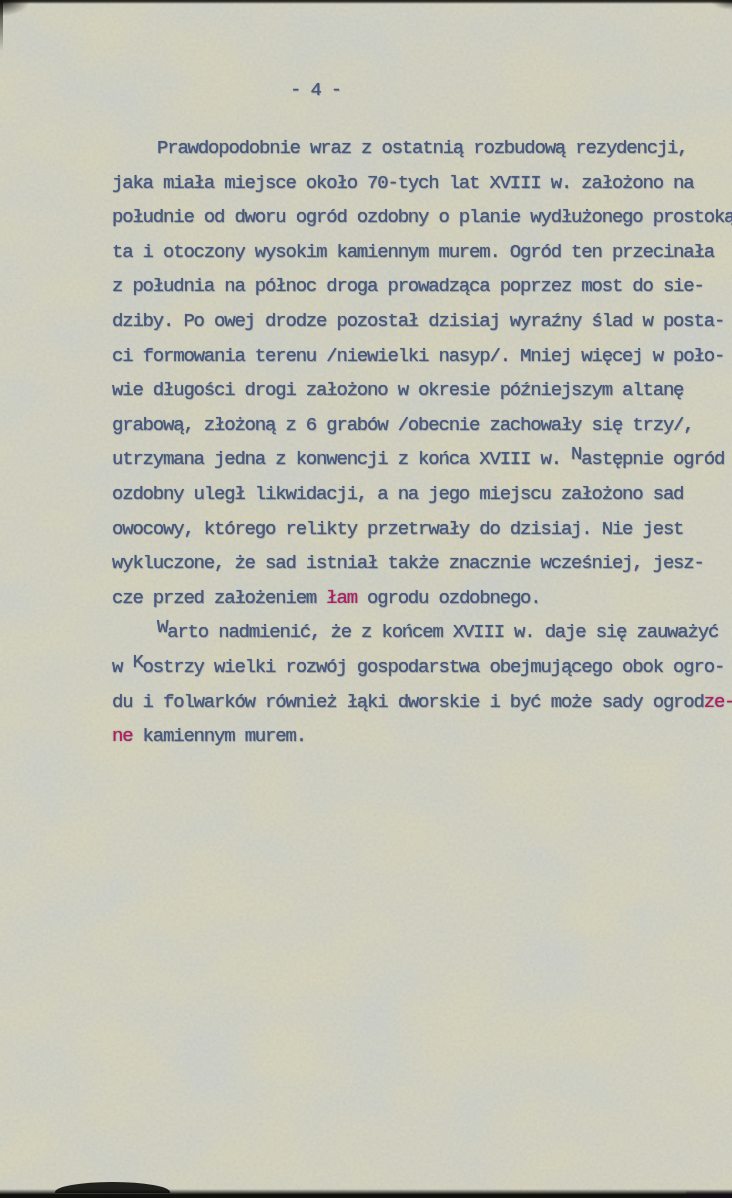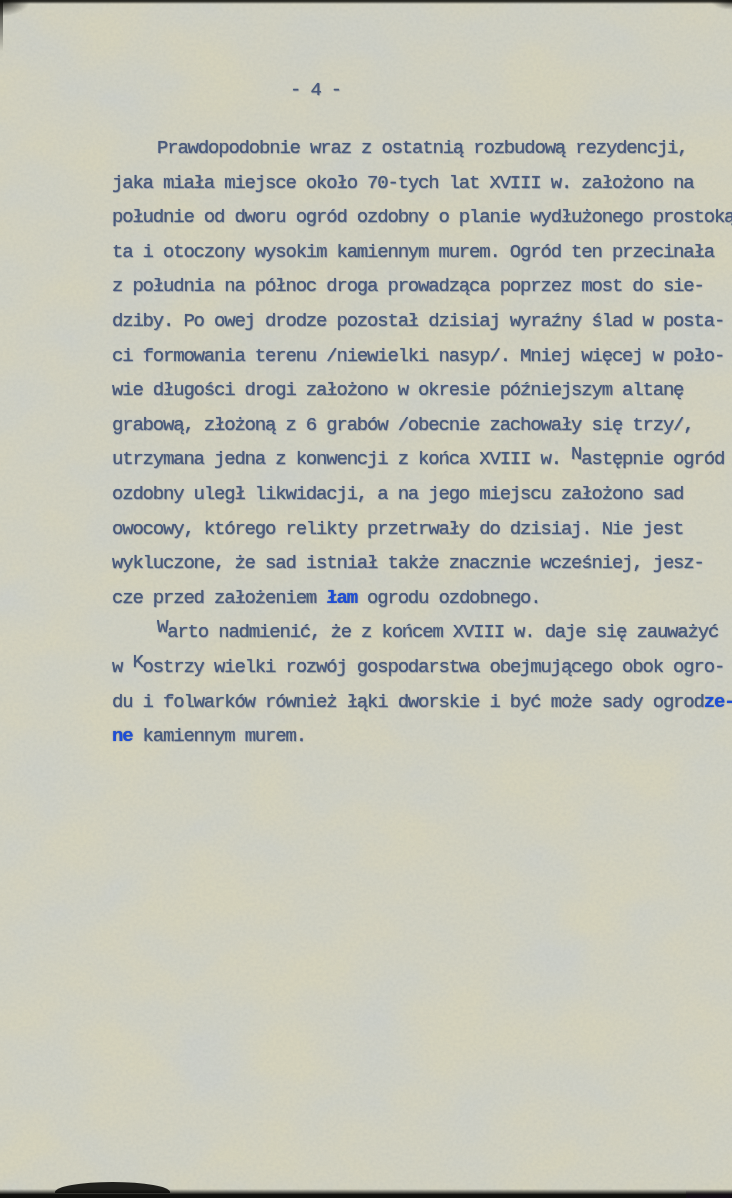--- a/index.html
+++ b/index.html
@@ -21,21 +21,21 @@
     filter:blur(.25px);
     font-size:19px;
     letter-spacing:-1.2px;
     white-space:pre;
   }
   .pageno{top:80px;left:290px;line-height:20px;}
   .bodytext{top:131px;left:112px;width:640px;}
   .line{height:34.6px;line-height:34.6px;}
   .line.indent{padding-left:45px;}
   .seg.raised{position:relative;top:-5px;}
-  .seg.bold{font-weight:bold;color:#1d4ed8;text-shadow:0 0 1.4px rgba(50,66,100,.9);}
+  .seg.bold{font-weight:normal;color:#be185d;text-shadow:0 0 1.4px rgba(50,66,100,.9);}
   
   .edge{position:absolute;pointer-events:none;}
   .edge-top{top:0;left:0;right:0;height:4px;
     background:linear-gradient(to bottom,rgba(16,16,12,.88) 30%,rgba(16,16,12,0));}
   .corner-tl{top:0;left:0;width:30px;height:16px;
     background:radial-gradient(ellipse at 0 0,rgba(18,18,15,.95),rgba(18,18,15,0) 72%);}
   .edge-left{top:0;left:0;width:3px;height:52px;
     background:linear-gradient(to bottom,rgba(18,18,15,.85),rgba(18,18,15,0));}
   .corner-tr{top:0;right:0;width:22px;height:10px;
     background:radial-gradient(ellipse at 100% 0,rgba(18,18,15,.8),rgba(18,18,15,0) 70%);}

